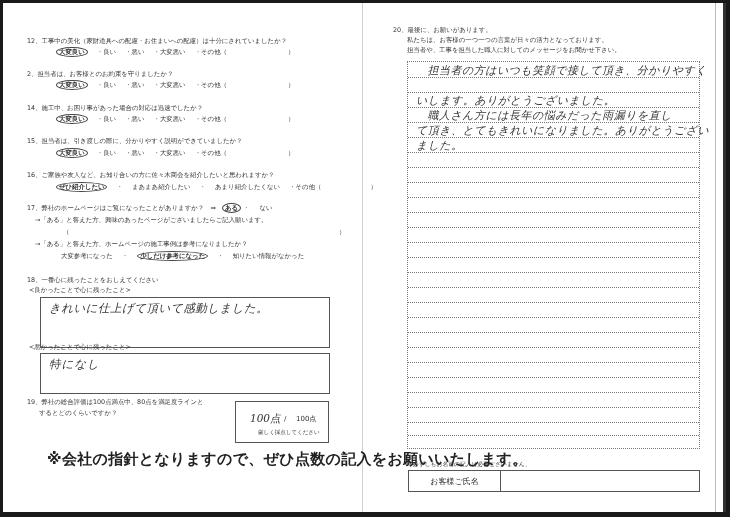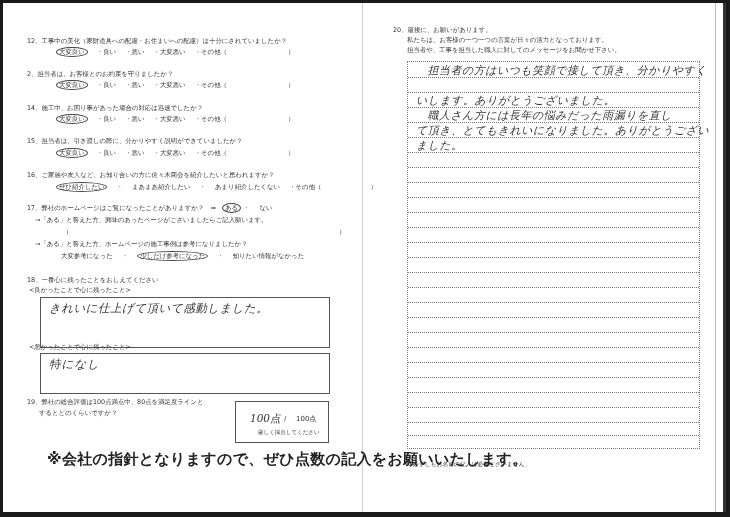--- a/index.html
+++ b/index.html
@@ -16,21 +16,21 @@
       position:absolute; left:359px; top:0; width:1px; height:100%;
       background:#cfcfcf;
     }
     .rightedge {
       position:absolute; left:712px; top:0; width:1px; height:100%; background:#bbb;
     }
     .q { position:absolute; font-size:6.4px; line-height:9px; white-space:nowrap; color:#333; }
     .opts { position:absolute; font-size:6.4px; line-height:9px; white-space:nowrap; color:#333; }
     .opts span { margin-right:7px; }
     .circled {
-      border:1px solid #444; border-radius:50%; padding:0 2px; margin-left:-3px;
+      border:1px solid #444; border-radius:50%; padding:0 2px; margin-left:-3px;font-weight:bold;
     }
     .box {
       position:absolute; border:1px solid #555; background:#fff; box-sizing:border-box;
     }
     .hand {
       position:absolute; font-family:"DejaVu Serif", serif; color:#333; white-space:nowrap;
       font-style:italic;
     }
     .note-big { position:absolute; font-size:15px; font-weight:bold; color:#222; white-space:nowrap; letter-spacing:0.3px; }
     .lines {
@@ -183,13 +183,17 @@
     <div class="line" style="top:373px"></div>
 
     <div class="hwline" style="top:1px">　担当者の方はいつも笑顔で接して頂き、分かりやすく</div>
     <div class="hwline" style="top:31px">いします。ありがとうございました。</div>
     <div class="hwline" style="top:46px">　職人さん方には長年の悩みだった雨漏りを直し</div>
     <div class="hwline" style="top:61px">て頂き、とてもきれいになりました。ありがとうござい</div>
     <div class="hwline" style="top:76px">ました。</div>
   </div>
 
   <div class="q" style="left:405px;top:457px;font-size:5.8px;">※必ずしもお名前の記入は必要ございません。</div>
+  <div class="name-table">
+    <div class="name-label">お客様ご氏名</div>
+    <div class="name-value"></div>
+  </div>
 </div>
 
 </body></html>

